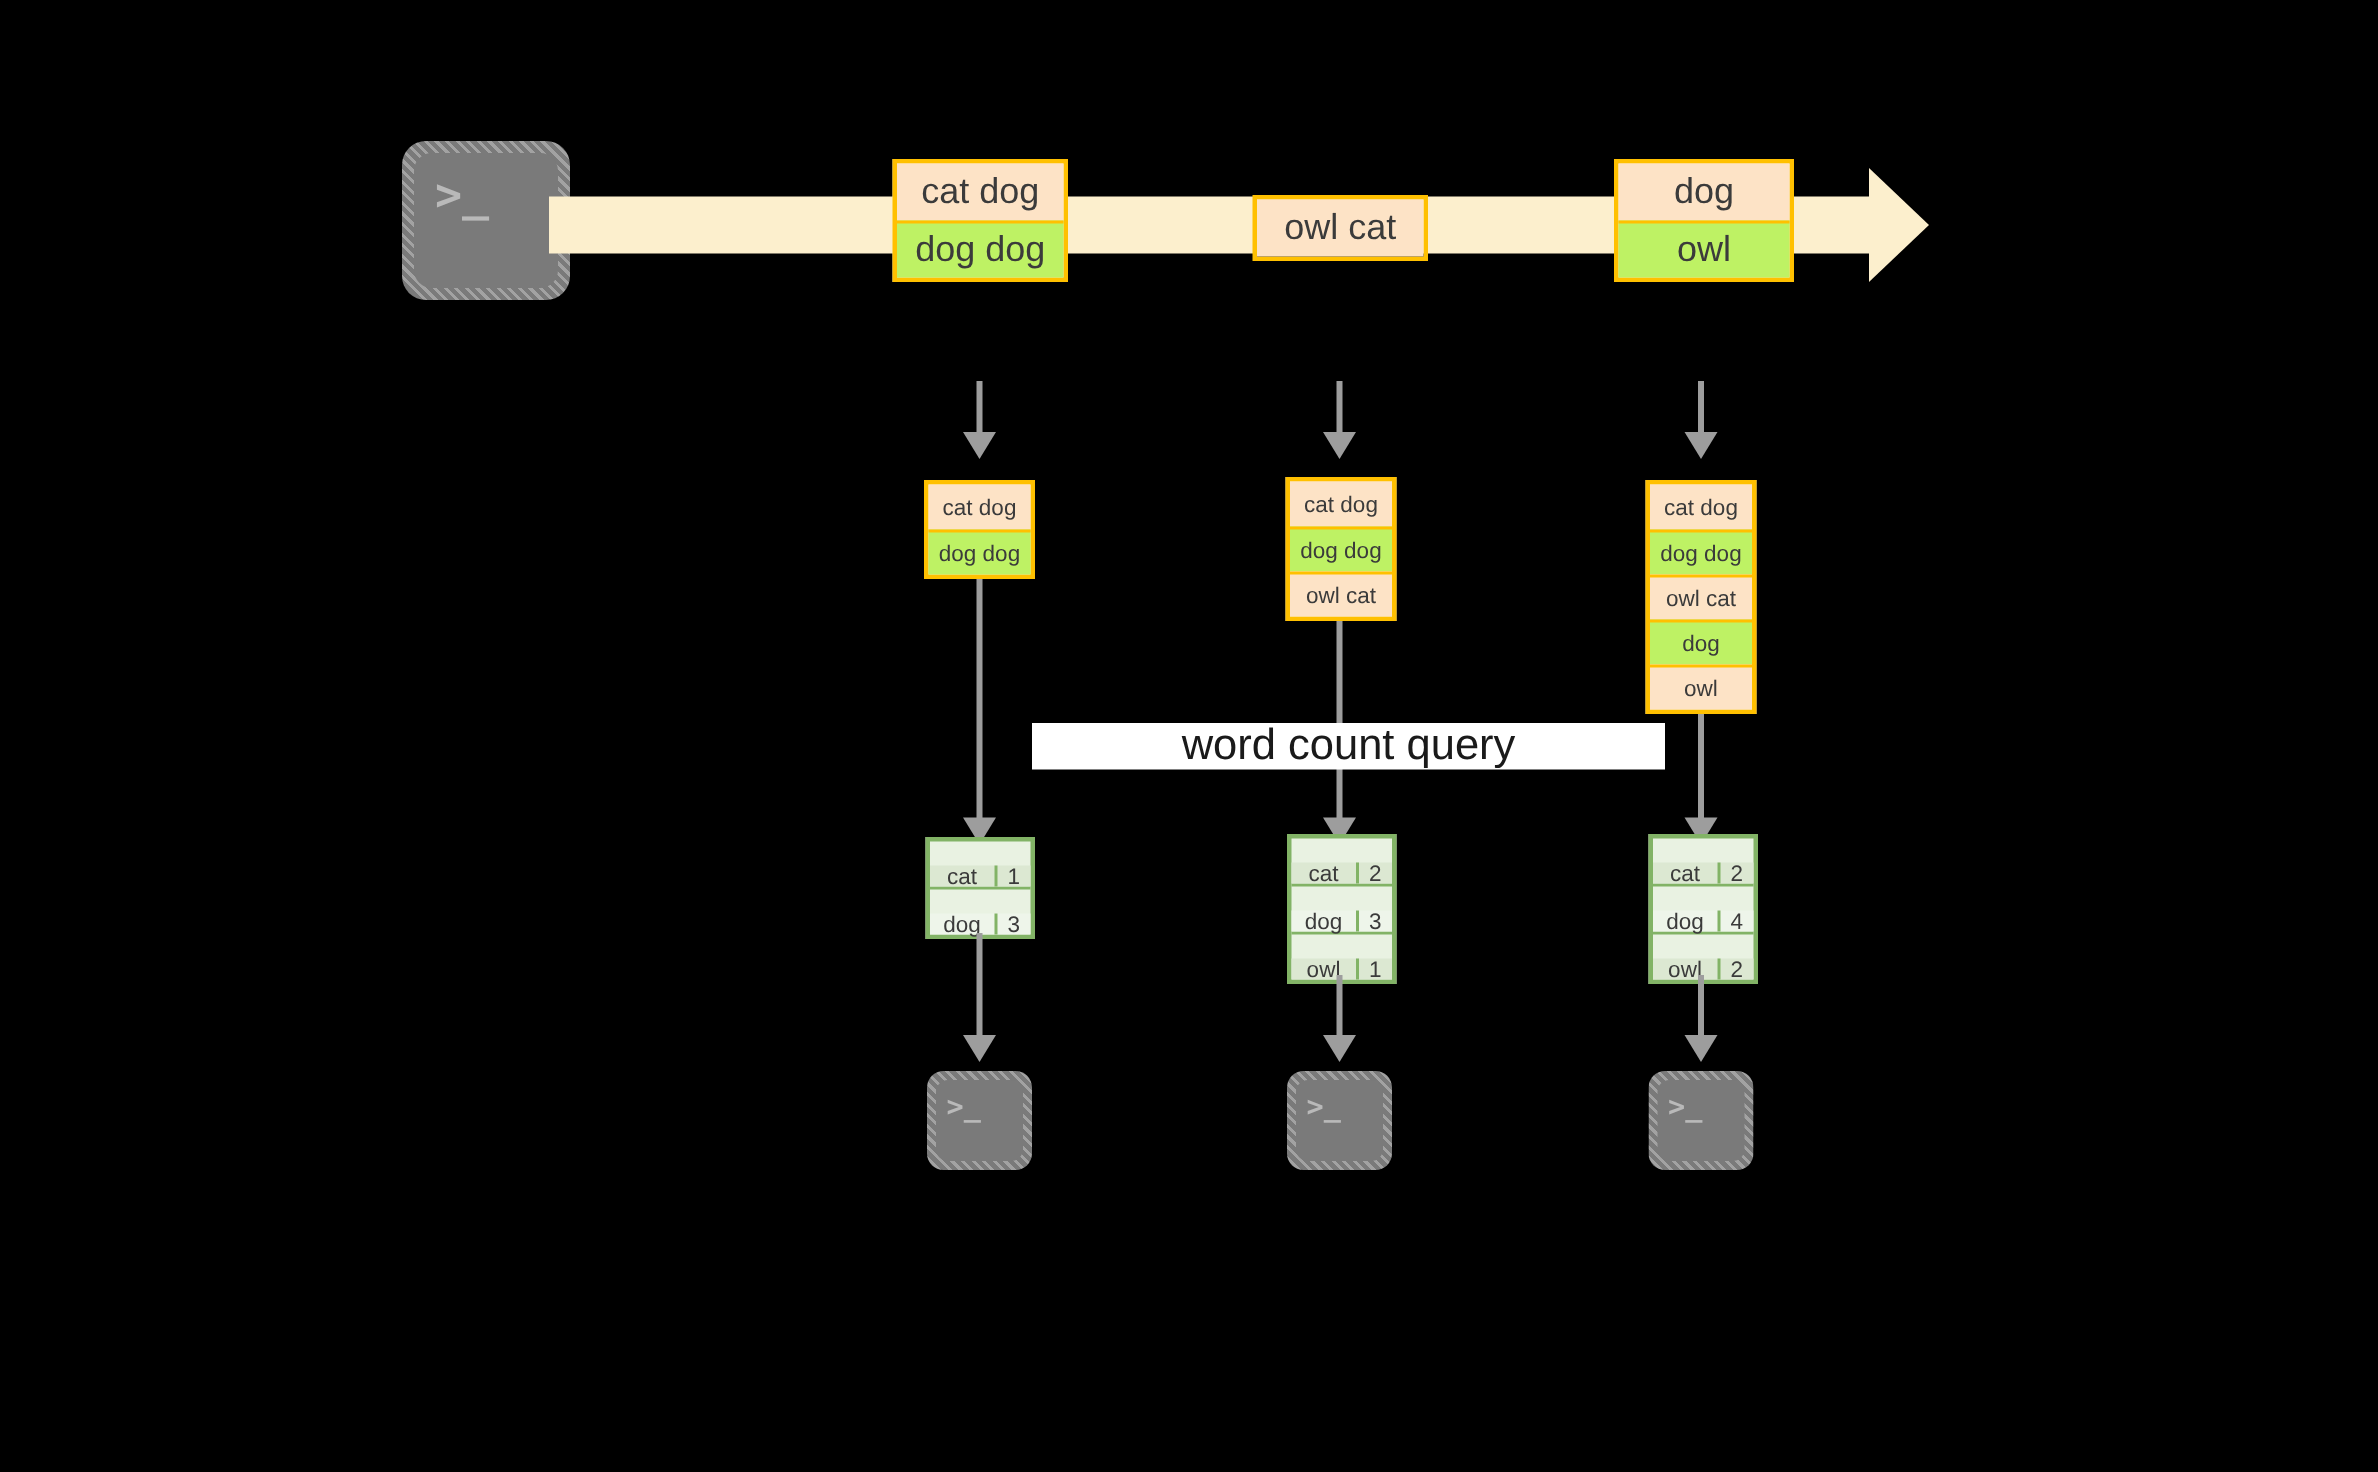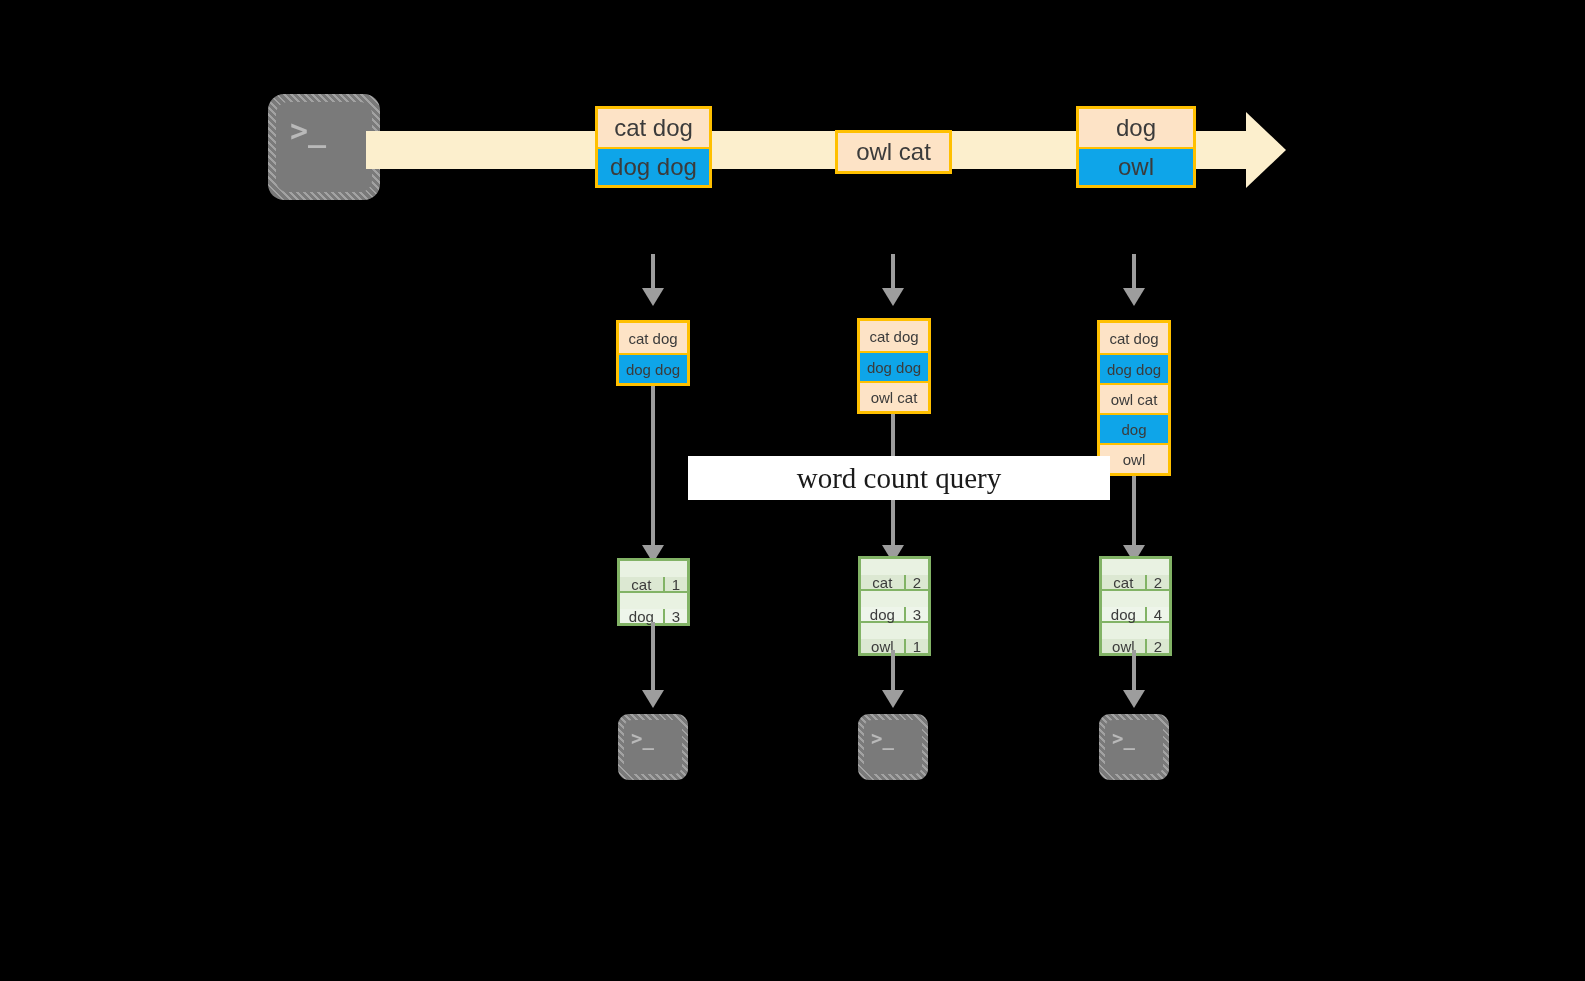--- a/index.html
+++ b/index.html
@@ -73,21 +73,21 @@
   }
   .obox .orow {
     box-sizing: border-box;
     display: flex;
     align-items: center;
     justify-content: center;
     color: #3b3b3b;
     white-space: nowrap;
   }
   .obox .orow.shadeA { background: #FDE3C6; }
-  .obox .orow.shadeB { background: #0ea5e9; }
+  .obox .orow.shadeB { background: #bef264; }
   .obox .orow + .orow { border-top: 2px solid #FFC000; }
 
   
   .obox.big .orow { height: 38px; font-size: 24px; }
   
   .obox.mini .orow { height: 30px; font-size: 15px; }
 
   
   .gbox {
     position: absolute;
@@ -205,21 +205,21 @@
   </div>
 
   <div class="obox mini" style="left:1097px; top:320px; width:74px;">
     <div class="orow shadeA">cat dog</div>
     <div class="orow shadeB">dog dog</div>
     <div class="orow shadeA">owl cat</div>
     <div class="orow shadeB">dog</div>
     <div class="orow shadeA">owl</div>
   </div>
 
-  <div class="query-label" style="left:688px; top:456px; width:422px; height:44px;font-family:Liberation Serif, serif;">
+  <div class="query-label" style="left:688px; top:482px; width:422px; height:31px;">
     <span>word count query</span>
   </div>
 
   <div class="gbox" style="left:617px; top:558px; width:73px;">
     <div class="grow shadeA">
       <div class="gkey" style="width:44px;">cat</div>
       <div class="gval" style="width:25px;">1</div>
     </div>
     <div class="grow shadeB">
       <div class="gkey" style="width:44px;">dog</div>

